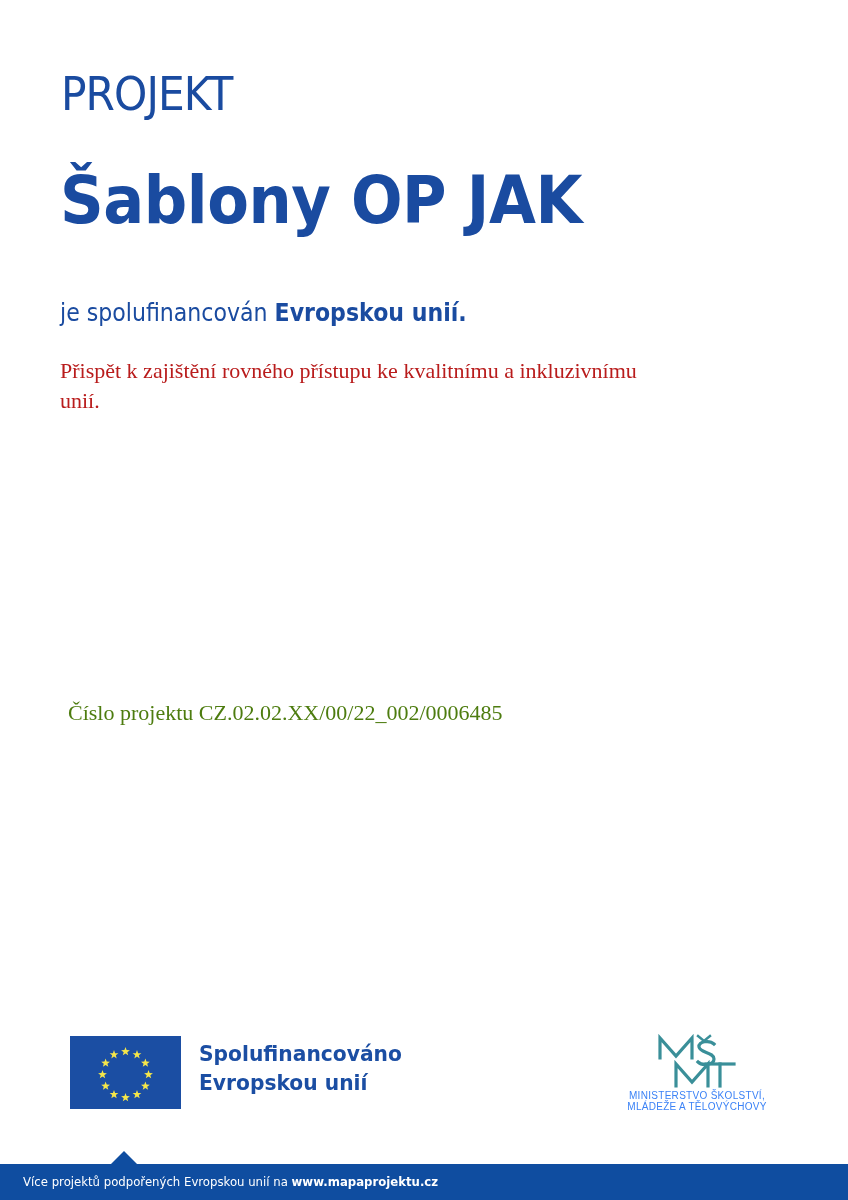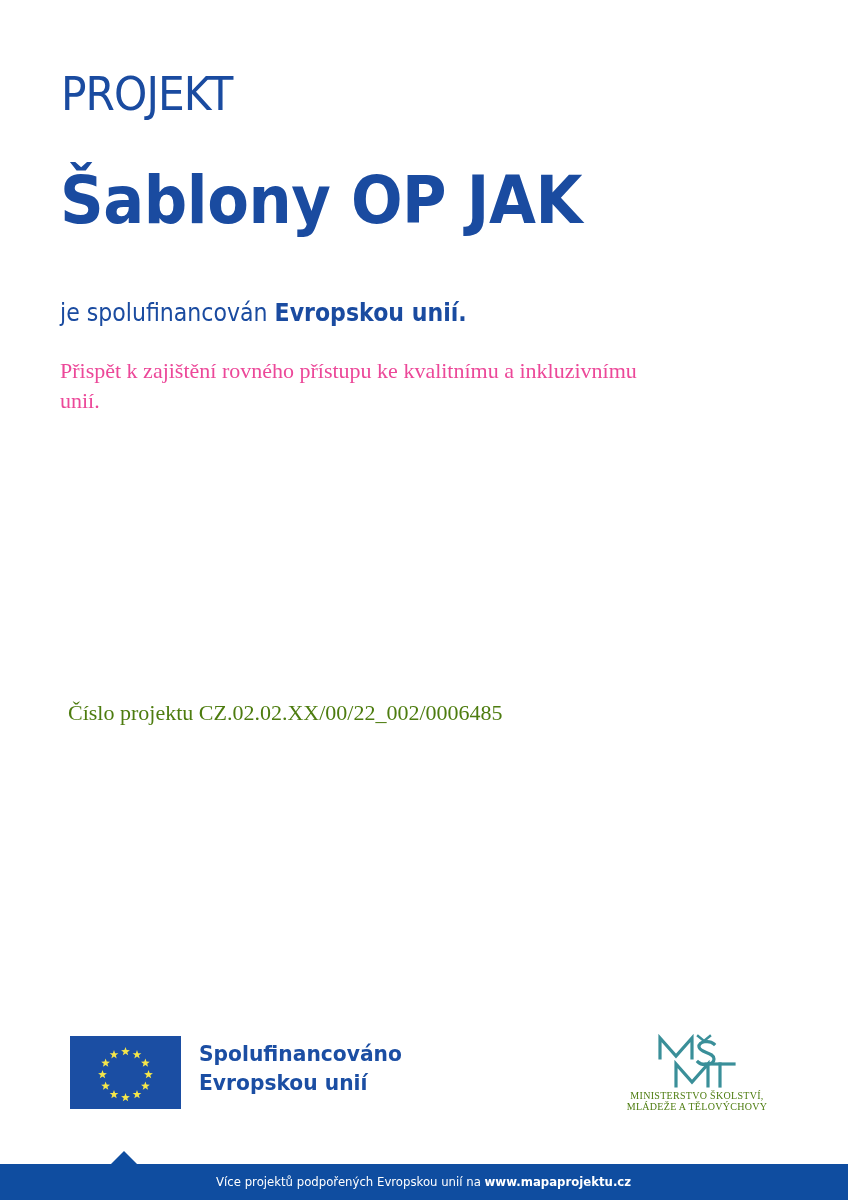--- a/index.html
+++ b/index.html
@@ -26,21 +26,21 @@
     left: 60px; top: 296px;
     font-family: "DejaVu Sans", sans-serif;
     font-size: 24px; line-height: 34px; color: #1a4ba0;
     transform: scaleX(0.92); transform-origin: left top;
     white-space: nowrap;
   }
   .cofin b { font-weight: bold; }
   .desc {
     left: 60px; top: 356px; width: 700px;
     font-family: "Liberation Serif", serif;
-    font-size: 22px; line-height: 30px; color: #ec4899;
+    font-size: 22px; line-height: 30px; color: #b91c1c;
   }
   .desc p { margin: 0; white-space: pre; }
   .projno {
     left: 68px; top: 699px;
     font-family: "Liberation Serif", serif;
     font-size: 22px; line-height: 28px; color: #4d7c0f;
     white-space: nowrap;
   }
   .eu-flag {
     left: 70px; top: 1036px; width: 111px; height: 73px;
@@ -54,40 +54,40 @@
     font-weight: 600;
     transform: scaleX(0.92); transform-origin: left top;
     white-space: nowrap;
   }
   .msmt-logo {
     left: 656px; top: 1034px; width: 80px; height: 54px;
   }
   .msmt-logo svg { width: 100%; height: 100%; display: block; }
   .msmt-text {
     left: 612px; top: 1090px; width: 170px;
-    font-family: Liberation Serif, serif;
-    color: #4d7c0f; text-align: center;
+    font-family: Liberation Sans, sans-serif;
+    color: #3b82f6; text-align: center;
   }
   .msmt-text .l1 { font-size: 10px; line-height: 12px; letter-spacing: 0.3px; display: block; }
   .msmt-text .l2 { font-size: 10px; line-height: 10px; letter-spacing: 0.3px; display: block; }
   .footer-bar {
     left: 0; top: 1164px; width: 848px; height: 36px;
     background: #0f4da0;
   }
   .footer-triangle {
     left: 111px; top: 1151px; width: 0; height: 0;
     border-left: 13px solid transparent;
     border-right: 13px solid transparent;
     border-bottom: 13px solid #0f4da0;
   }
   .footer-text {
     left: 0; top: 1164px; width: 848px; height: 36px;
     font-family: "DejaVu Sans", sans-serif;
     font-size: 13px; line-height: 36px; color: #ffffff;
-    text-align: center; white-space: nowrap;
+    text-align: left; white-space: nowrap;
   }
   .footer-text .inner { display: inline-block; transform: scaleX(0.9); }
   .footer-text b { font-weight: bold; }
 </style>
 </head>
 <body>
 
 <div class="abs kicker">PROJEKT</div>
 <div class="abs title">Šablony OP JAK</div>
 

